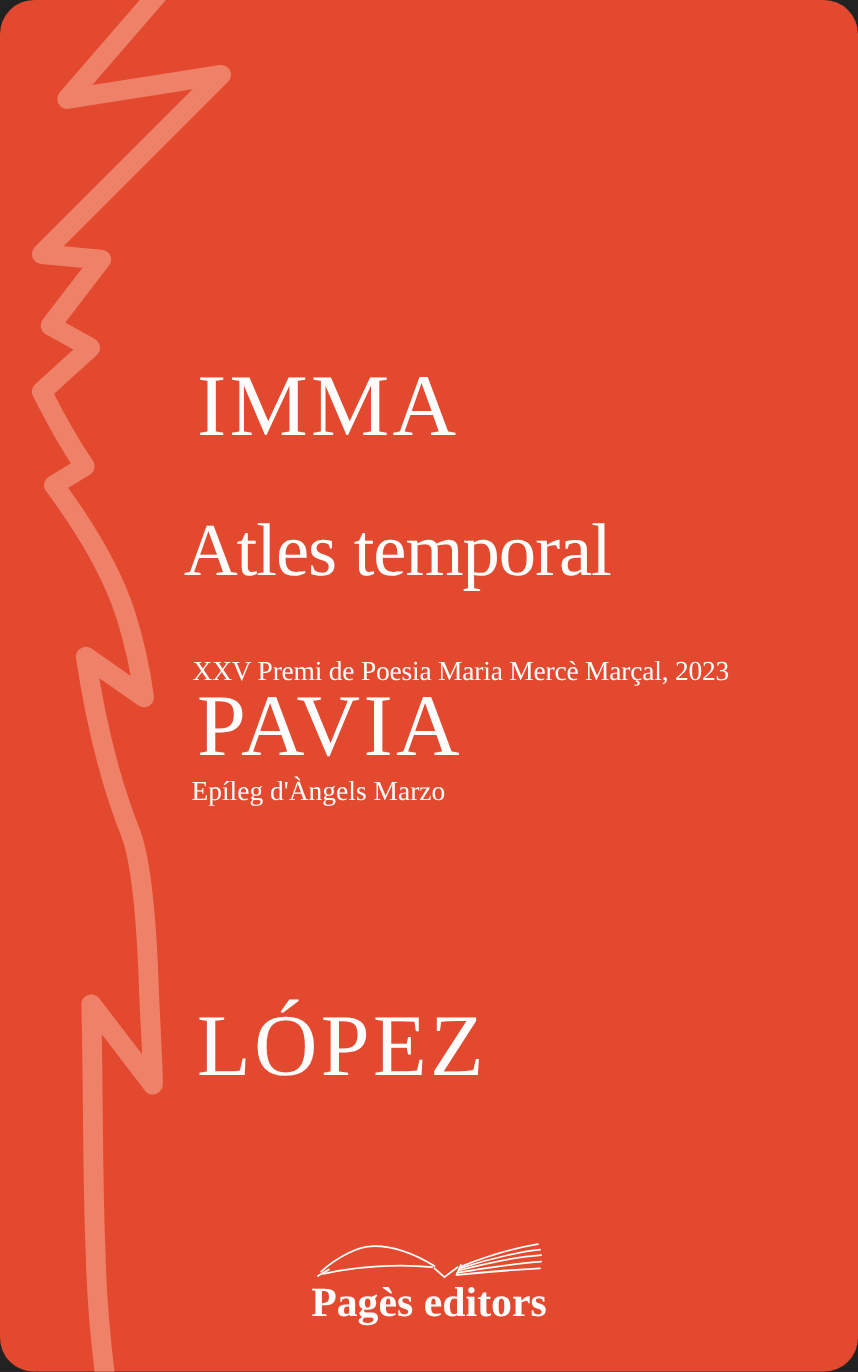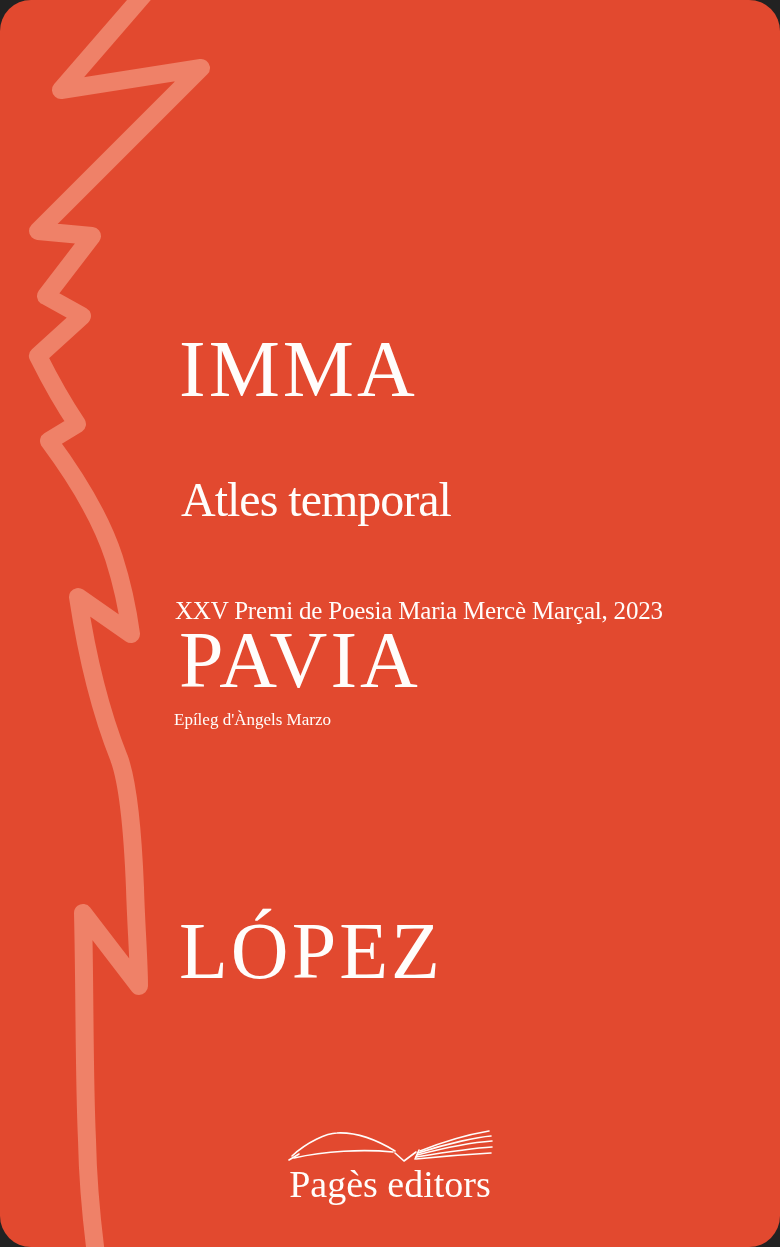--- a/index.html
+++ b/index.html
@@ -27,52 +27,53 @@
     position: absolute;
     left: 179px;
     top: 127px;
     font-size: 80px;
     line-height: 97px;
     letter-spacing: 3px;
     white-space: pre;
   }
   .title {
     position: absolute;
-    left: 181px;
+    left: 167px;
     top: 462px;
-    font-size: 48px;
+    font-size: 68px;
     line-height: 76px;
     letter-spacing: -1px;
     white-space: nowrap;
   }
   .award {
     position: absolute;
     left: 175px;
     top: 596px;
     font-size: 25px;
     line-height: 30px;
     letter-spacing: -0.2px;
     white-space: nowrap;
   }
   .epilogue {
     position: absolute;
     left: 174px;
     top: 705px;
-    font-size: 17px;
+    font-size: 25px;
     line-height: 30px;
     white-space: nowrap;
   }
   .publisher-block {
     position: absolute;
     left: 0;
     right: 0;
     top: 1124px;
     display: flex;
     flex-direction: column;
     align-items: center;
+    font-weight: bold;
   }
   .publisher-name {
     font-size: 38px;
     line-height: 42px;
     margin-top: -7px;
     white-space: nowrap;
   }
 </style>
 </head>
 <body>

